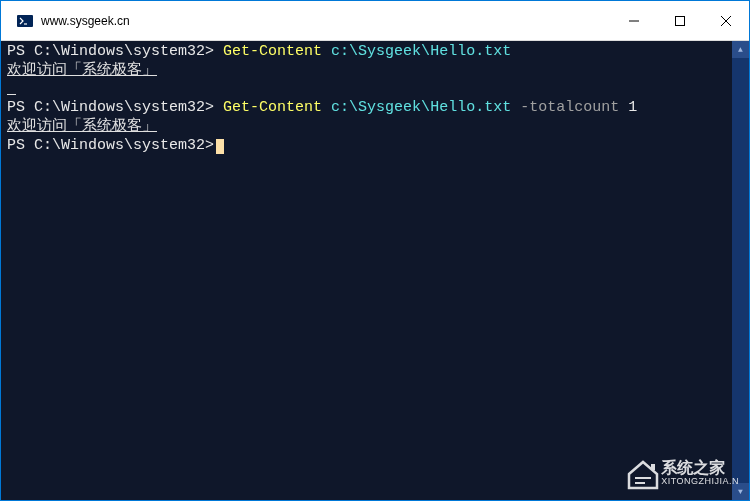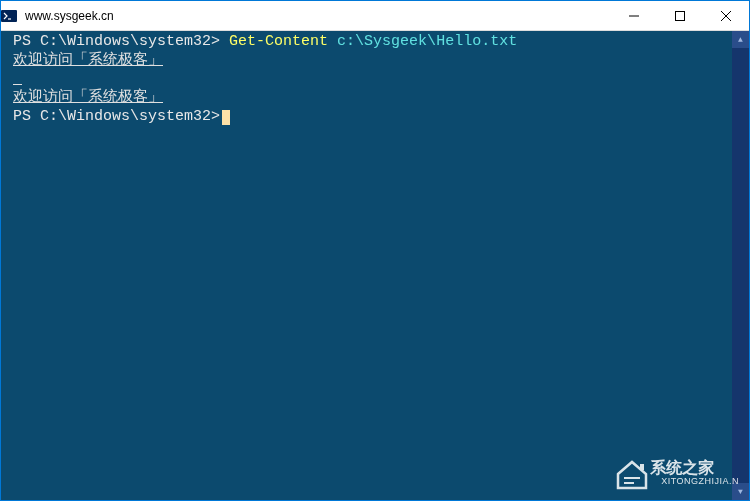--- a/index.html
+++ b/index.html
@@ -12,25 +12,25 @@
       position: relative;
     }
     .window {
       width: 750px;
       height: 501px;
       display: flex;
       flex-direction: column;
       border: 1px solid #0078d7;
     }
     .titlebar {
-      height: 30px;
+      height: 40px;
       background: #fff;
       display: flex;
       align-items: center;
-      padding-left: 0;
+      padding-left: 16px;
       border-bottom: 1px solid #ddd;
     }
     .titlebar-icon {
       width: 16px;
       height: 16px;
       margin-right: 8px;
       display: flex;
       align-items: center;
       justify-content: center;
     }
@@ -53,22 +53,22 @@
       font-family: 'Segoe UI', sans-serif;
       font-size: 12px;
       color: #000;
       cursor: pointer;
     }
     .titlebar-btn.close {
       color: #000;
     }
     .terminal {
       flex: 1;
-      background: #0c4a6e;
-      padding: 2px 12px;
+      background: #0f172a;
+      padding: 2px 6px;
       font-size: 15px;
       line-height: 1.25;
       color: #d0d0d0;
       overflow: hidden;
       position: relative;
     }
     .line { white-space: pre; }
     .prompt { color: #e8e8e8; }
     .cmdlet { color: #ffff66; }
     .path-arg { color: #60e0e0; }
@@ -117,21 +117,20 @@
       font-family: 'Microsoft YaHei', sans-serif;
       font-size: 16px;
       font-weight: bold;
       line-height: 1;
     }
     .watermark-sub {
       color: #fff;
       font-family: Arial, sans-serif;
       font-size: 9px;
       letter-spacing: 0.5px;
-      margin-left: 11px;
     }
   </style>
 </head>
 <body>
 
 <div class="window">
   <div class="titlebar">
     <span class="titlebar-icon">
       <svg width="16" height="16" viewBox="0 0 16 16">
         <rect x="0" y="2" width="16" height="12" rx="1" fill="#012456"></rect>
@@ -158,20 +157,21 @@
           </svg>
       </div>
     </div>
   </div>
 
   <div class="terminal">
     <div id="terminal-content">
         <div class="line"><span class="prompt">PS C:\Windows\system32&gt;</span> <span class="cmdlet">Get-Content</span> <span class="path-arg">c:\Sysgeek\Hello.txt</span></div>
         <div class="line"><span class="output">欢迎访问「系统极客」</span></div>
         <div class="line"><span class="output">&nbsp;</span></div>
+        <div class="line"><span class="prompt">PS C:\Windows\system32&gt;</span> <span class="cmdlet">Get-Content</span> <span class="path-arg">c:\Sysgeek\Hello.txt</span> <span class="param">-totalcount</span> <span class="prompt">1</span></div>
         <div class="line"><span class="output">欢迎访问「系统极客」</span></div>
         <div class="line"><span class="prompt">PS C:\Windows\system32&gt;</span><span class="cursor"></span></div>
       </div>
 
     <div class="scrollbar">
       <div class="scrollbar-arrow">▲</div>
       <div class="scrollbar-arrow down">▼</div>
     </div>
 
     <div class="watermark">

